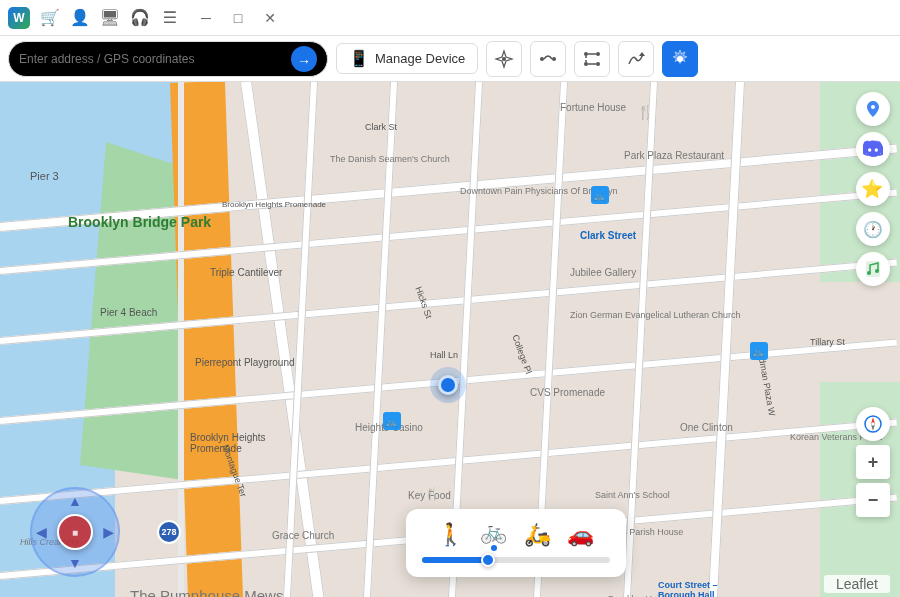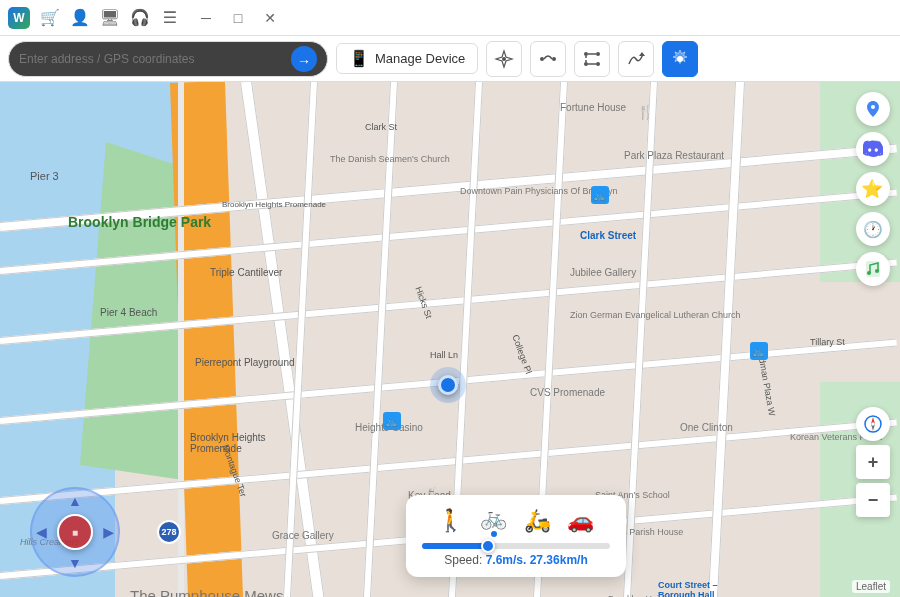--- a/index.html
+++ b/index.html
@@ -21,21 +21,21 @@
 
     
     #toolbar {
       display: flex; align-items: center; height: 46px;
       background: #fff; padding: 0 8px; gap: 8px;
       border-bottom: 1px solid #ddd;
     }
     #search-box {
       display: flex; align-items: center; flex: 1; max-width: 320px;
       border: 1px solid #ddd; border-radius: 20px; padding: 4px 10px;
-      background: #404040;
+      background: #000000;
     }
     #search-box input {
       border: none; outline: none; font-size: 12px; color: #999;
       background: transparent; flex: 1;
     }
     #search-box .go-btn {
       width: 26px; height: 26px; background: #1a73e8; border-radius: 50%;
       display: flex; align-items: center; justify-content: center;
       color: #fff; font-size: 14px; cursor: pointer;
     }
@@ -168,22 +168,22 @@
     .compass-btn {
       width: 34px; height: 34px; background: #fff; border-radius: 50%;
       box-shadow: 0 2px 6px rgba(0,0,0,0.2);
       display: flex; align-items: center; justify-content: center;
       cursor: pointer; font-size: 16px; color: #1a73e8;
     }
 
     
     #leaflet-badge {
       position: absolute; bottom: 4px; right: 10px;
-      font-size: 10px; color: #666; background: rgba(255,255,255,0.8);
-      padding: 1px 4px; border-radius: 3px;
+      font-size: 14px; color: #666; background: rgba(255,255,255,0.8);
+      padding: 1px 12px; border-radius: 3px;
     }
   </style>
 </head>
 <body>
 
 <div id="titlebar">
   <div style="width:22px;height:22px;background:linear-gradient(135deg,#1a73e8,#34a853);border-radius:5px;display:flex;align-items:center;justify-content:center;margin-right:8px;flex-shrink:0;">
     <span style="color:#fff;font-size:12px;font-weight:bold;">W</span>
   </div>
   <div class="header-icons">
@@ -293,21 +293,21 @@
     <div class="map-label place" style="left:570px;top:185px;">Jubilee Gallery</div>
     <div class="map-label place" style="left:570px;top:228px;font-size:9px;width:90px;">Zion German Evangelical Lutheran Church</div>
     <div class="map-label place" style="left:530px;top:305px;">CVS Promenade</div>
     <div class="map-label place" style="left:680px;top:340px;">One Clinton</div>
     <div class="map-label place" style="left:790px;top:350px;font-size:9px;">Korean Veterans Plaza</div>
     <div class="map-label place" style="left:355px;top:340px;">Heights Casino</div>
     <div class="map-label place" style="left:408px;top:408px;">Key Food</div>
     <div class="map-label place" style="left:490px;top:432px;">Khaosan</div>
     <div class="map-label place" style="left:595px;top:408px;font-size:9px;">Saint Ann's School</div>
     <div class="map-label place" style="left:582px;top:445px;font-size:9px;">Saint Ann's Parish House</div>
-    <div class="map-label place" style="left:272px;top:448px;">Grace Gallery</div>
+    <div class="map-label place" style="left:272px;top:448px;">Grace Church</div>
     <div class="map-label place" style="left:130px;top:505px;font-size:15px;">The Pumphouse Mews</div>
     <div class="map-label place" style="left:20px;top:455px;font-size:9px;font-style:italic;">Hills Creamers</div>
 
     <div class="map-label blue" style="left:658px;top:498px;font-size:9px;">Court Street –<br>Borough Hall</div>
     <div class="map-label place" style="left:608px;top:512px;font-size:9px;">Brooklyn Heights<br>Synagogue</div>
 
     <div class="map-label road" style="left:365px;top:40px;">Clark St</div>
     <div class="map-label road" style="left:222px;top:118px;font-size:8px;">Brooklyn Heights Promenade</div>
     <div class="map-label road" style="left:418px;top:200px;transform:rotate(70deg);transform-origin:left center;">Hicks St</div>
     <div class="map-label road" style="left:430px;top:268px;">Hall Ln</div>
@@ -384,18 +384,15 @@
         <span class="speed-icon active" title="Bike">🚲</span>
         <div style="width:6px;height:6px;background:#1a73e8;border-radius:50%;margin-top:-2px;"></div>
       </div>
       <span class="speed-icon" title="Moped">🛵</span>
       <span class="speed-icon" title="Car">🚗</span>
     </div>
     <div class="speed-slider-container">
       <div class="speed-slider-fill" style="width:35%;"></div>
       <div class="speed-slider-thumb" style="left:calc(35% - 7px);"></div>
     </div>
-    <div class="speed-text">
-      Speed: <span><span>7.6</span><span>m/s.</span> <span>27.36</span><span>km/h</span></span>
-    </div>
   </div>
 
 </div>
 
 </body></html>

